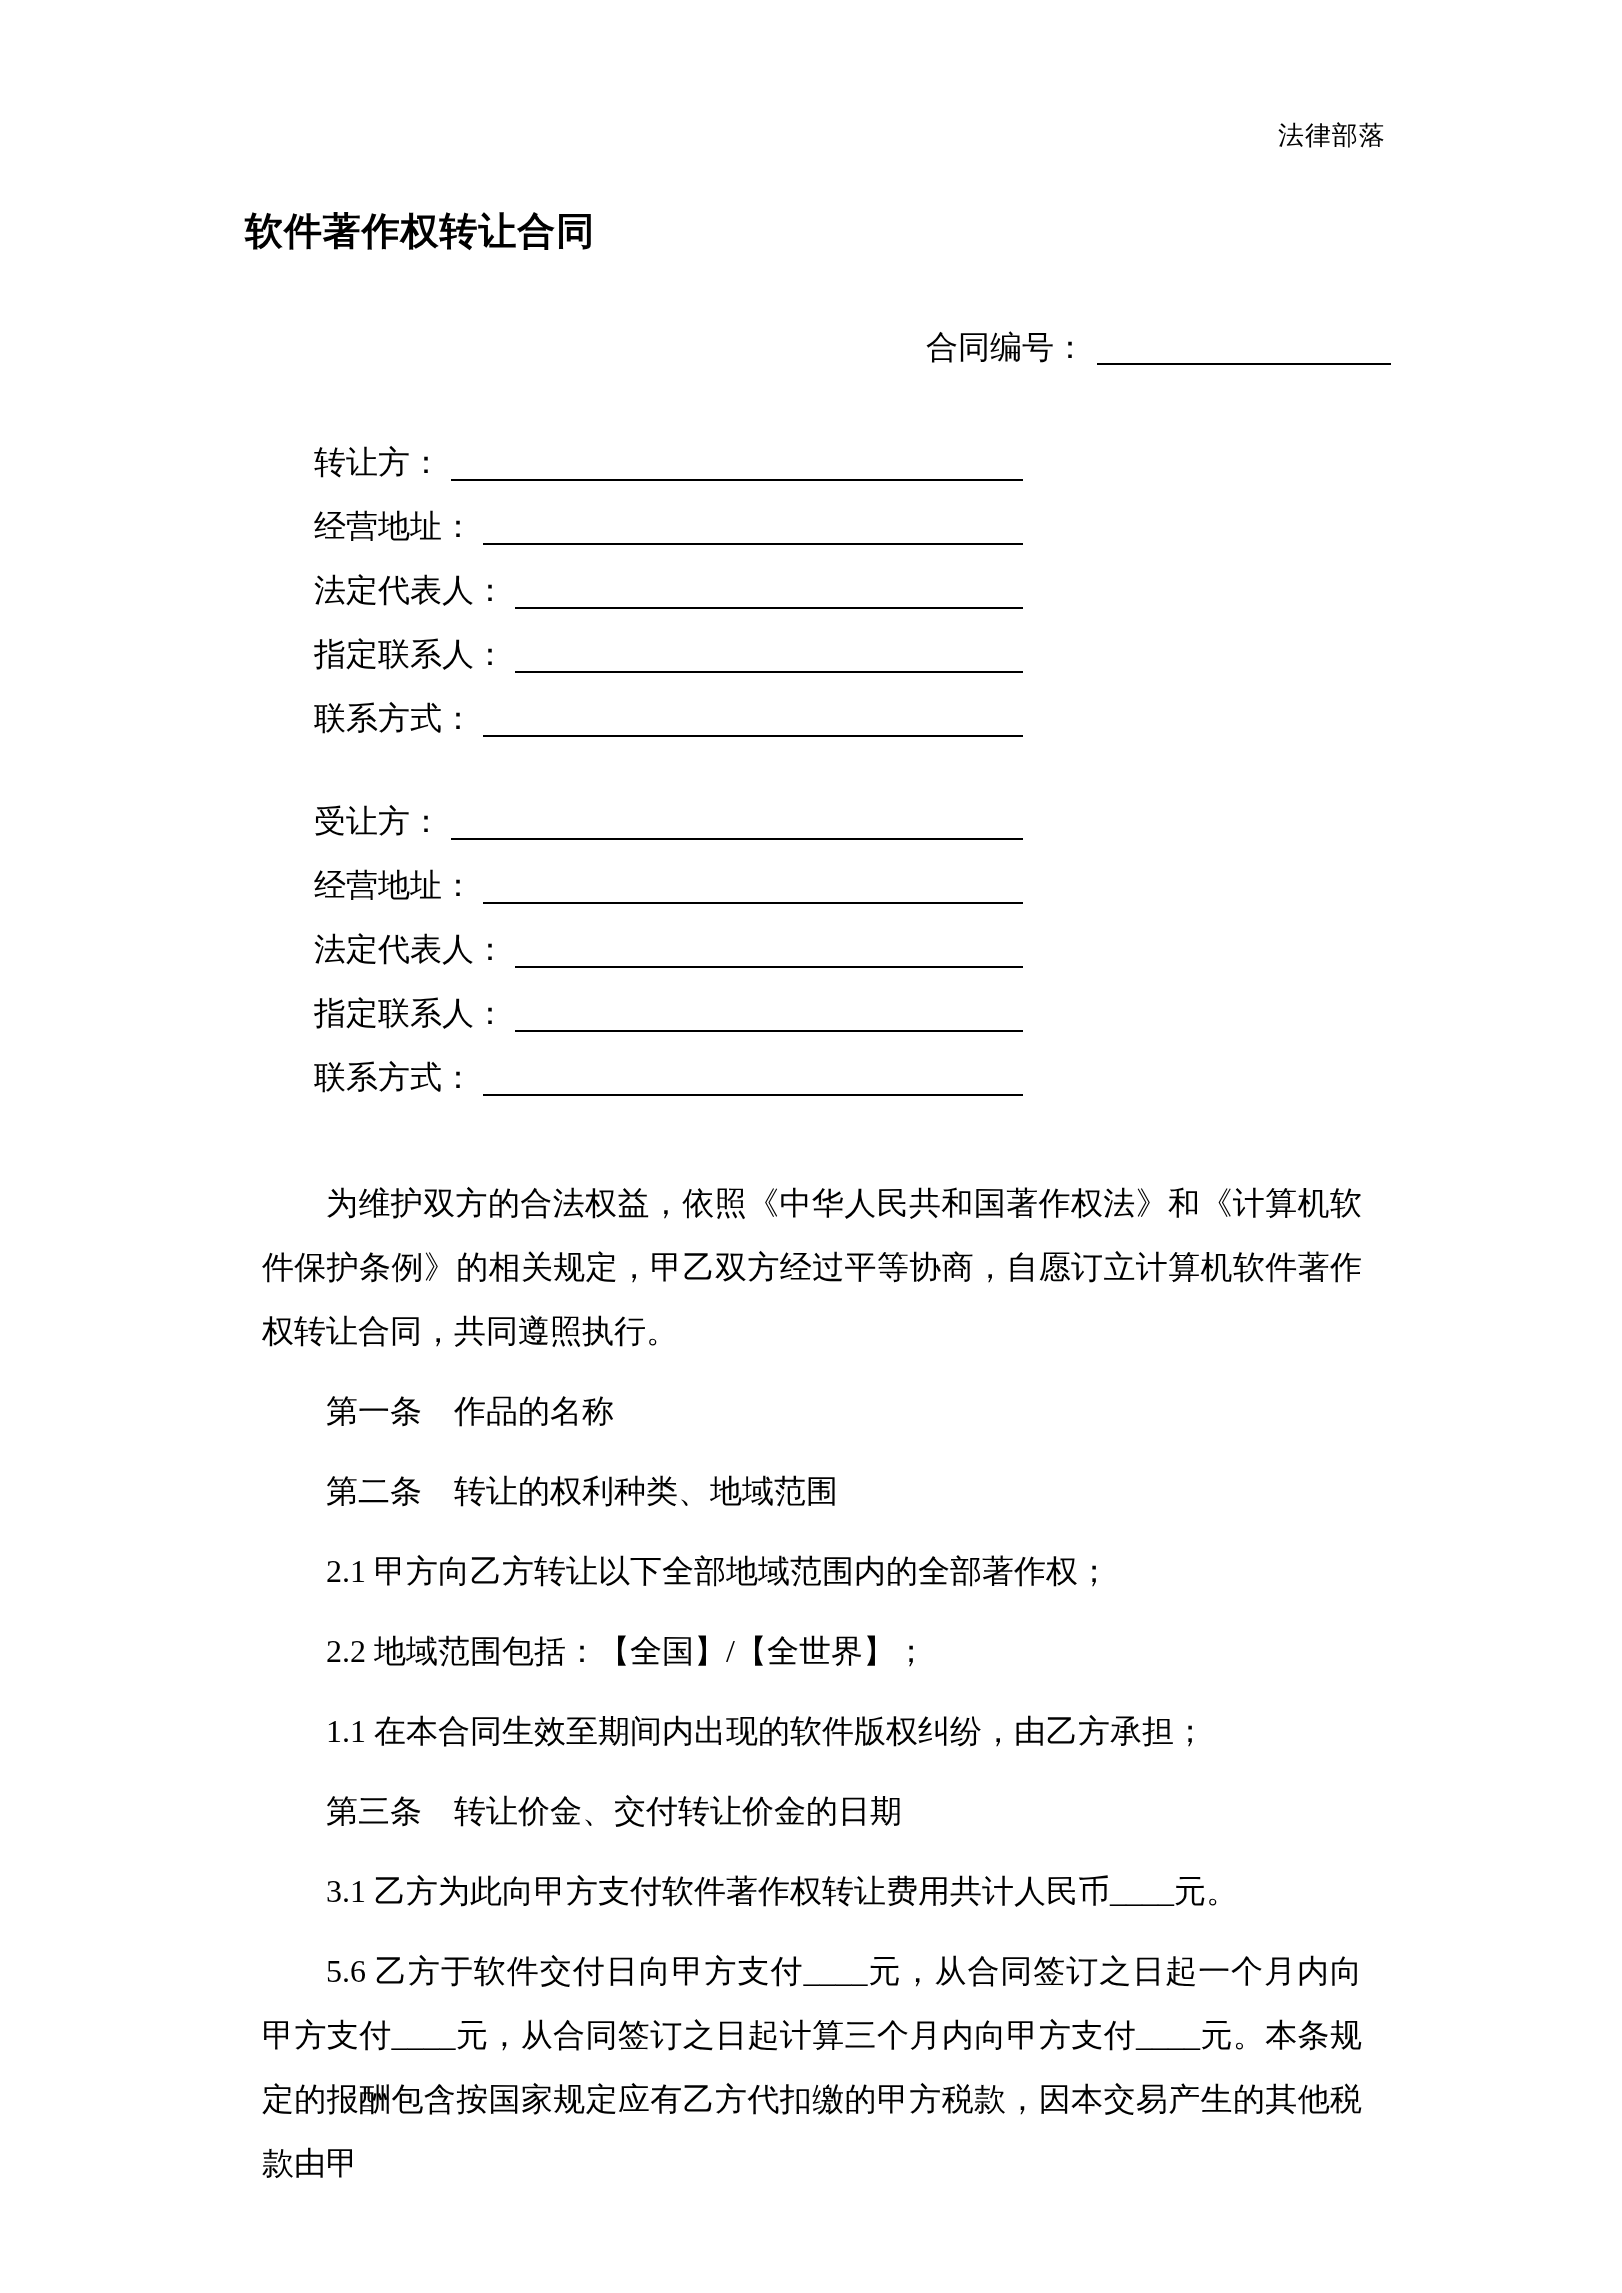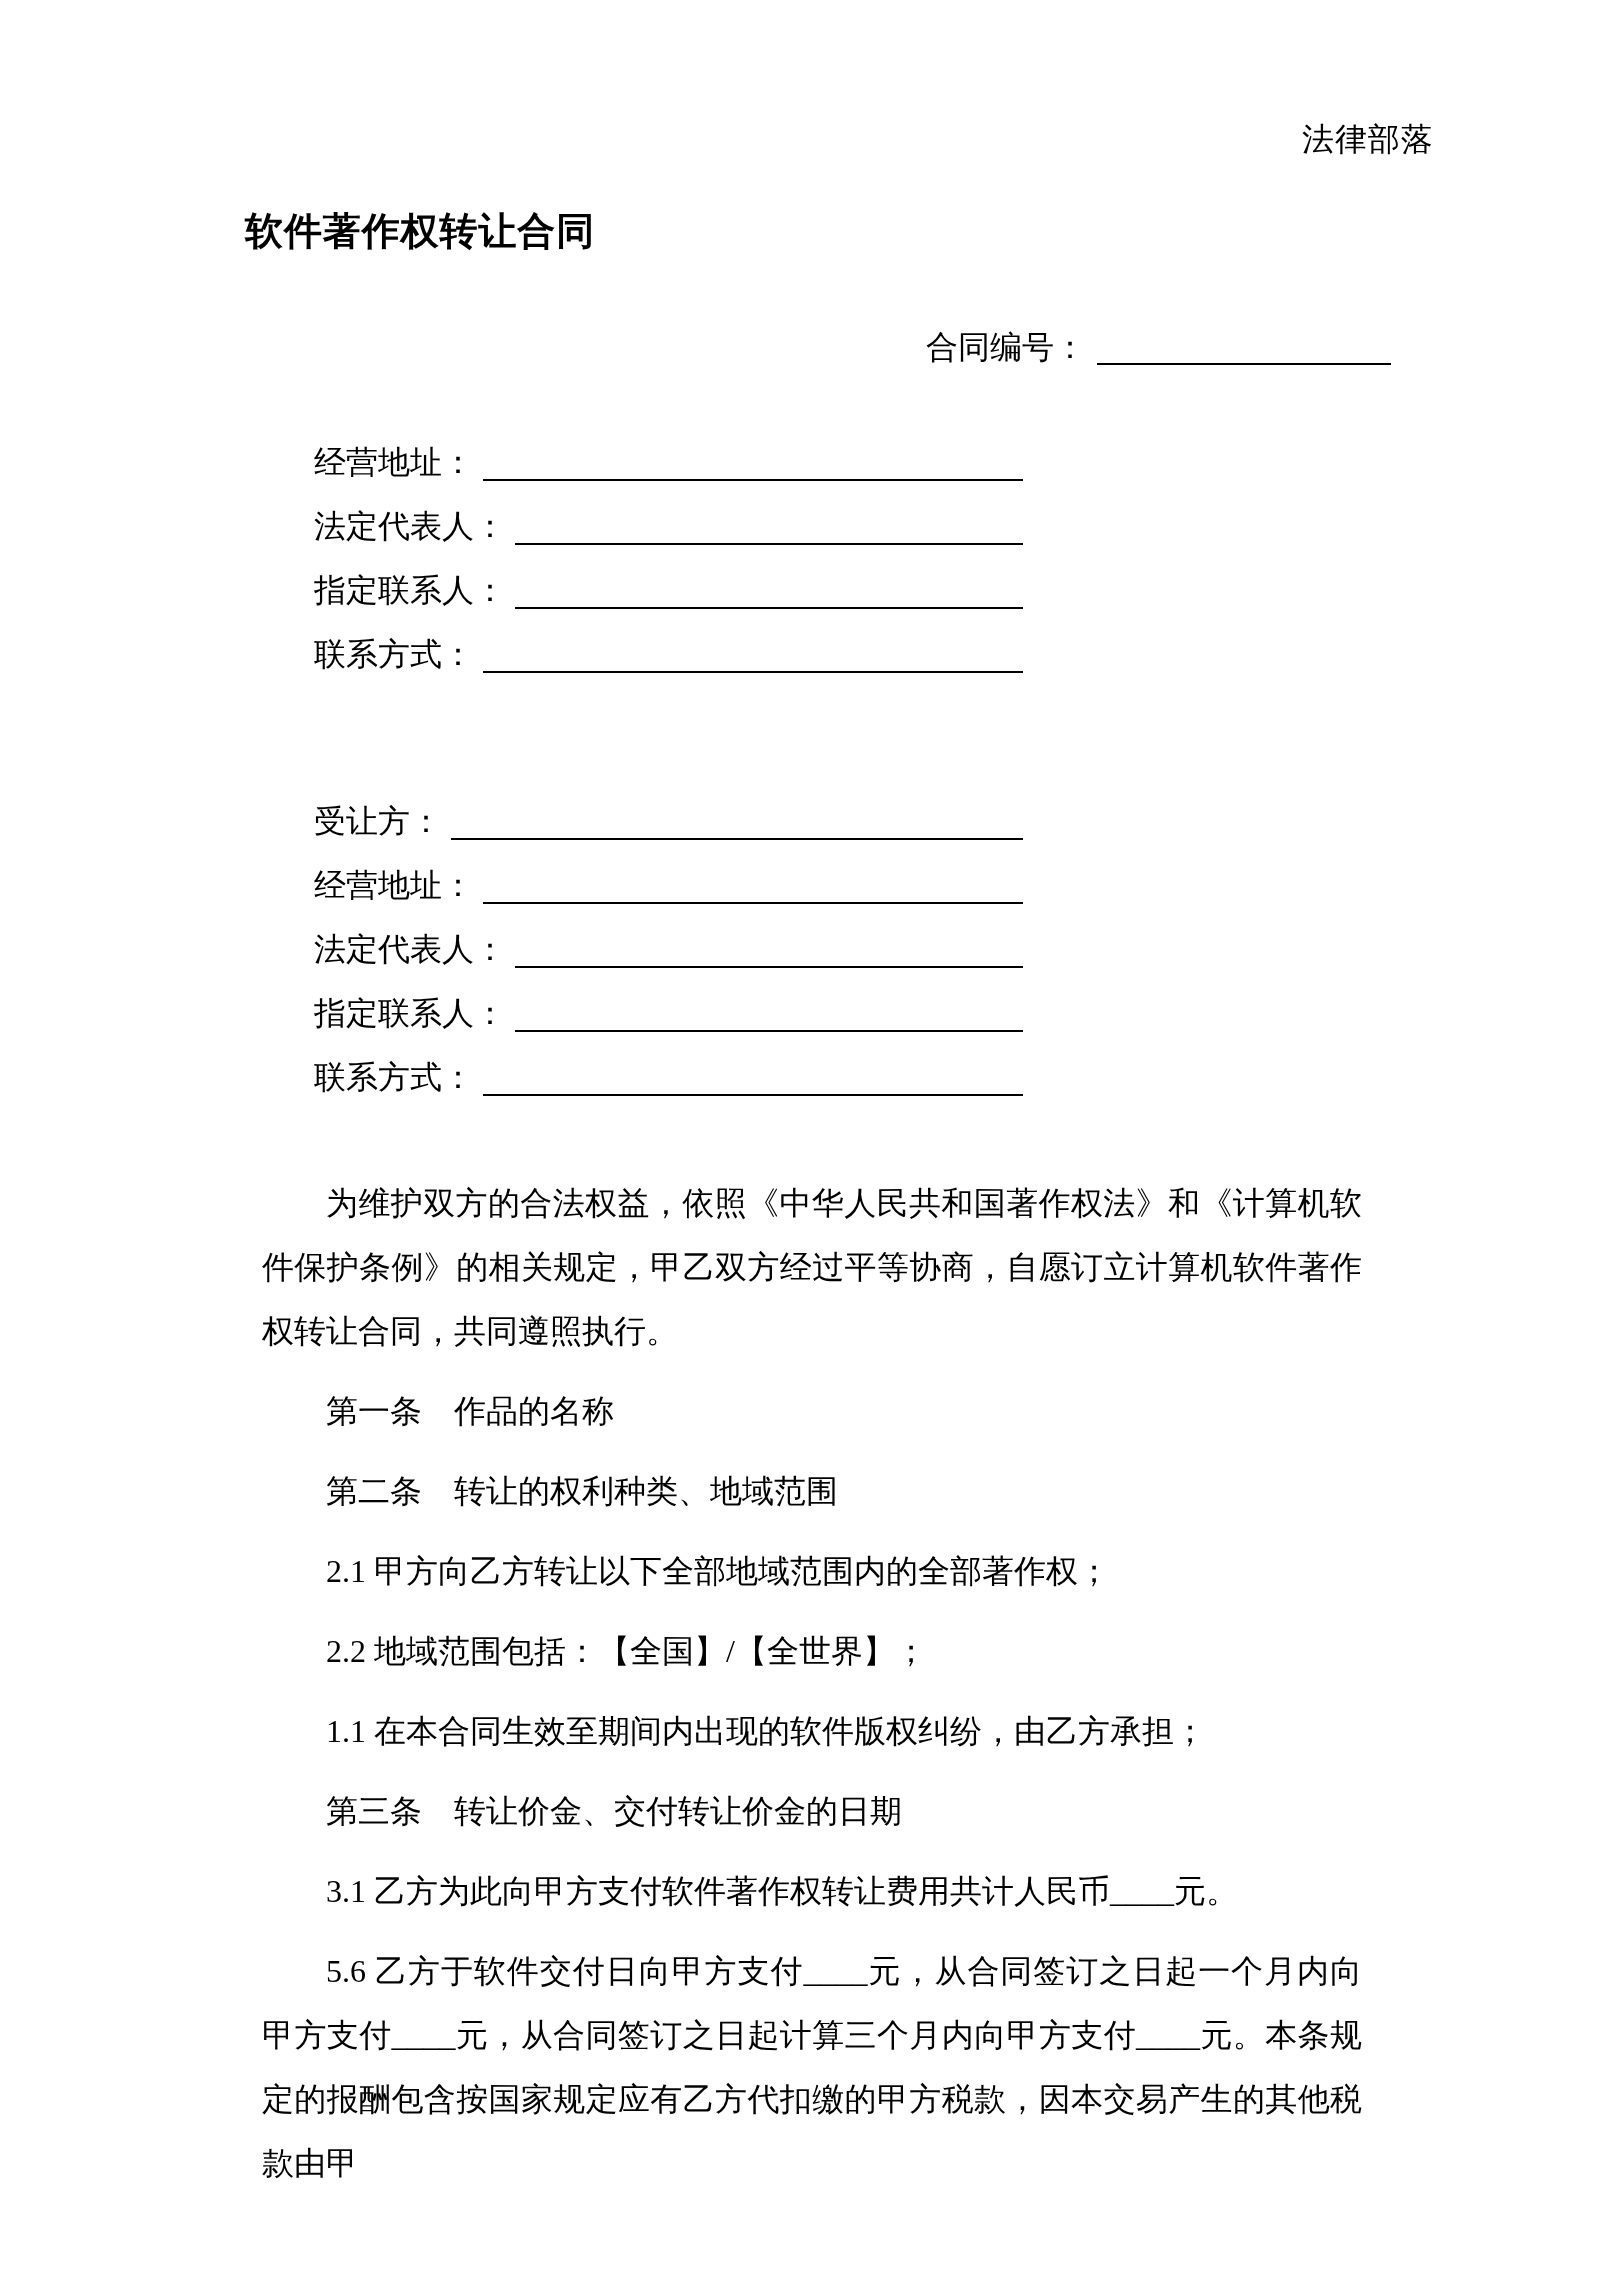--- a/index.html
+++ b/index.html
@@ -9,24 +9,23 @@
     width:1623px;
     height:2294px;
     background:#ffffff;
     color:#000000;
     font-family:"Liberation Serif","DejaVu Serif",serif;
     overflow:hidden;
   }
   .brand {
     position:absolute;
     top:118px; left:1278px;
-    font-size:32px;
+    font-size:26px;
     font-family:"Liberation Sans","DejaVu Sans",sans-serif;
     letter-spacing:0.9px;
-    margin-left:24px;
   }
   .title {
     position:absolute;
     top:206px; left:245px;
     font-size:38px;
     font-weight:bold;
     letter-spacing:0.9px;
   }
   .contract-no {
     position:absolute;
@@ -78,20 +77,24 @@
 
   <h1 class="title">软件著作权转让合同</h1>
 
   <div class="contract-no">
     <span class="cn-label">合同编号：</span>
     <span class="cn-blank"></span>
   </div>
 
   <div class="party party-a">
     <div class="field-row">
+      <span class="f-label">转让方：</span>
+      <span class="f-line"></span>
+    </div>
+    <div class="field-row">
       <span class="f-label">经营地址：</span>
       <span class="f-line"></span>
     </div>
     <div class="field-row">
       <span class="f-label">法定代表人：</span>
       <span class="f-line"></span>
     </div>
     <div class="field-row">
       <span class="f-label">指定联系人：</span>
       <span class="f-line"></span>

